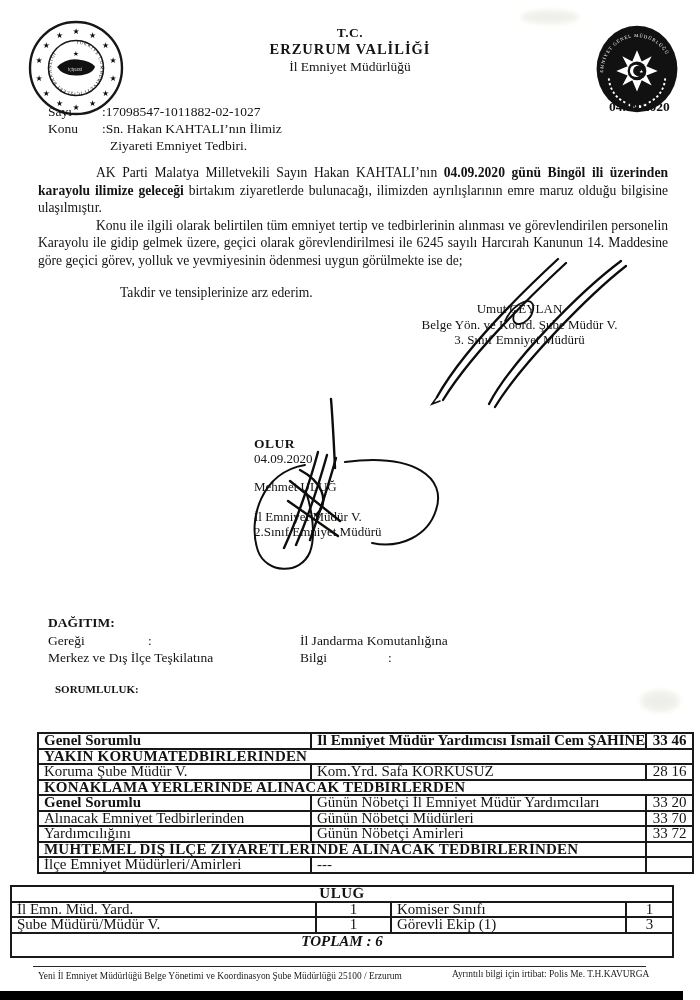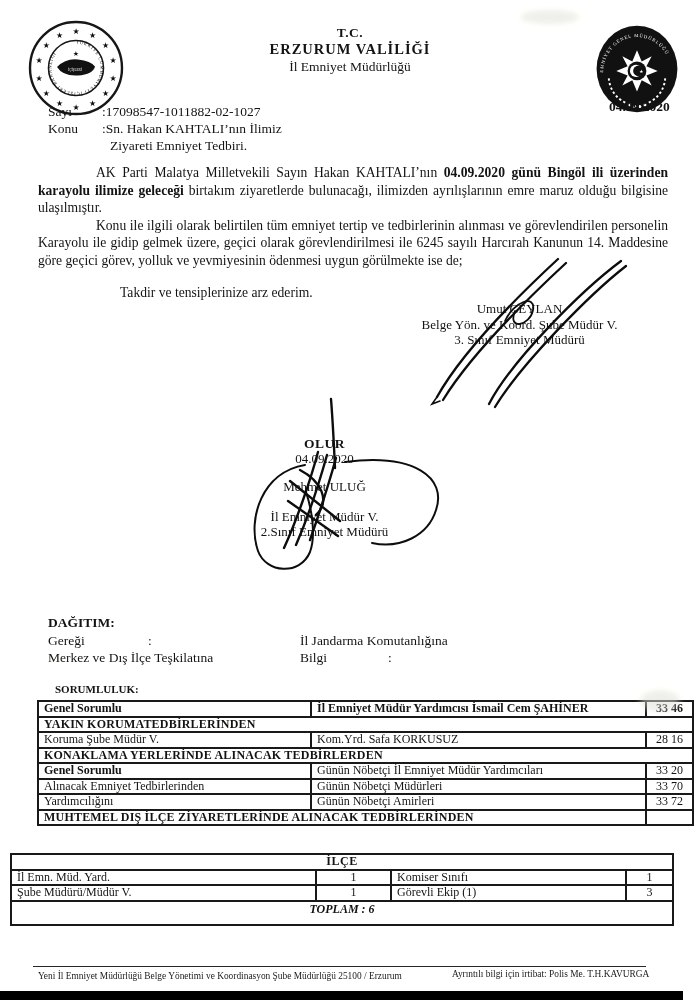--- a/index.html
+++ b/index.html
@@ -21,35 +21,35 @@
   .refs .row{display:flex;}
   .refs .lbl{display:inline-block;width:54px;}
   .refs .cont{padding-left:62px;}
   
   .body-text{position:absolute;left:38px;top:164px;width:630px;font-size:13.6px;line-height:17.6px;text-align:justify;}
   .body-text p{margin:0;text-indent:58px;}
   .body-text .closing{margin-top:14px;text-indent:82px;text-align:left;}
   b{font-weight:bold;}
   
   .sig1{position:absolute;left:372px;top:301px;width:295px;text-align:center;font-size:13px;line-height:15.5px;}
-  .olur{position:absolute;left:222px;top:436px;width:205px;text-align:center;font-size:13px;line-height:15px;}
+  .olur{position:absolute;left:254px;top:436px;width:205px;font-size:13px;line-height:15px;}
   .olur .olur-label{font-weight:bold;font-size:13.5px;letter-spacing:.5px;}
   .olur .sp13{height:13px;} .olur .sp15{height:15px;}
   .sig-overlay{position:absolute;left:0;top:0;width:700px;height:1000px;pointer-events:none;z-index:6;}
   
   .dagitim{position:absolute;left:48px;top:614px;font-size:13.5px;line-height:17.5px;}
   .dag-title{font-weight:bold;}
   .dag-cols{display:flex;}
   .dag-col1{width:252px;}
   .dag-col2{width:300px;}
   .dag-lbl1{display:inline-block;width:100px;}
   .dag-lbl2{display:inline-block;width:88px;}
   
   .sor-title{position:absolute;left:55px;top:683px;font-size:11px;font-weight:bold;text-align:right;}
-  table.doc-table{border-collapse:collapse;table-layout:fixed;font-size:12px;}
+  table.doc-table{border-collapse:collapse;table-layout:fixed;font-size:15px;margin-top:32px;}
   table.sor{position:absolute;left:37px;top:700px;width:655px;}
   table.icm{position:absolute;left:10px;top:853px;width:662px;}
   table.doc-table td{border:2px solid #1c1c1c;padding:0 5px;height:13px;line-height:13.5px;white-space:nowrap;overflow:hidden;}
   td.bold{font-weight:bold;}
   td.num{text-align:center;padding:0 2px;}
   td.section{font-weight:bold;letter-spacing:.2px;}
   table.icm td.hdr-cell{text-align:center;font-weight:bold;letter-spacing:.5px;}
   table.icm td.total-cell{text-align:center;font-weight:bold;height:22px;vertical-align:top;line-height:15px;font-style:italic;}
   
   .frule{position:absolute;left:33px;top:966px;width:613px;border-top:1.8px solid #2a2a2a;}
@@ -219,33 +219,38 @@
     </tr>
     <tr>
       <td>Yardımcılığını</td>
       <td>Günün Nöbetçi Amirleri</td>
       <td class="num">33 72</td>
     </tr>
     <tr>
       <td class="section" colspan="2">MUHTEMEL DIŞ İLÇE ZİYARETLERİNDE ALINACAK TEDBİRLERİNDEN</td>
       <td></td>
     </tr>
+    <tr>
+      <td>İlçe Emniyet Müdürleri/Amirleri</td>
+      <td>---</td>
+      <td class="num"></td>
+    </tr>
   </tbody>
     </table>
 
   <table class="doc-table icm">
     <colgroup>
         <col style="width:305px">
         <col style="width:75px">
         <col style="width:235px">
         <col style="width:47px">
       </colgroup>
     <tbody>
         <tr>
-      <td class="hdr-cell" colspan="4">İLÇE</td>
+      <td class="hdr-cell" colspan="4">ULUĞ</td>
     </tr>
     <tr>
       <td>İl Emn. Müd. Yard.</td>
       <td class="num">1</td>
       <td>Komiser Sınıfı</td>
       <td class="num">1</td>
     </tr>
     <tr>
       <td>Şube Müdürü/Müdür V.</td>
       <td class="num">1</td>

